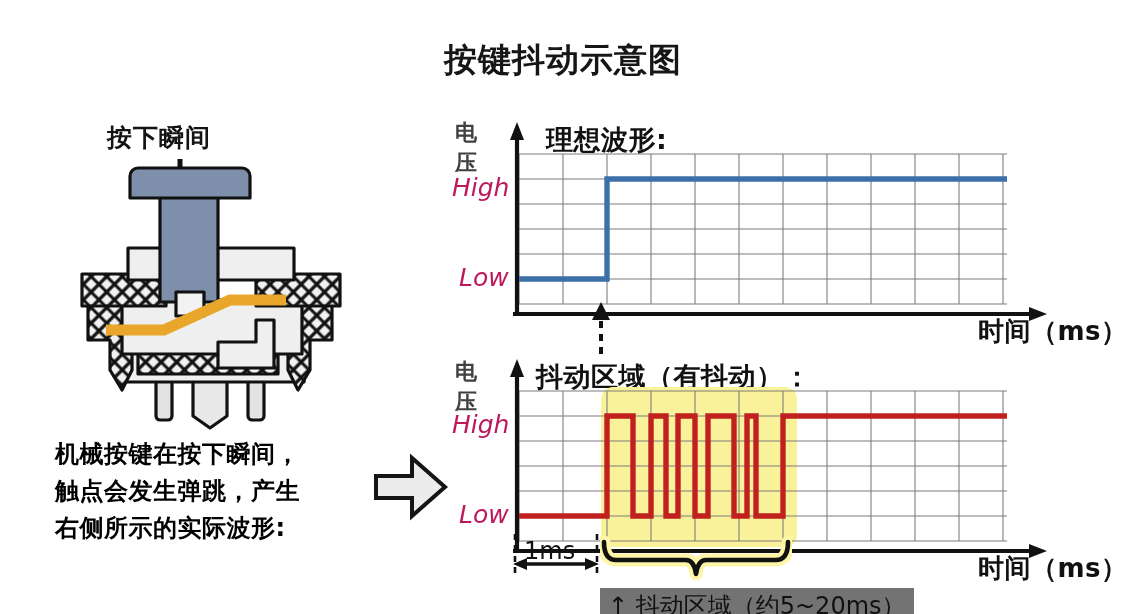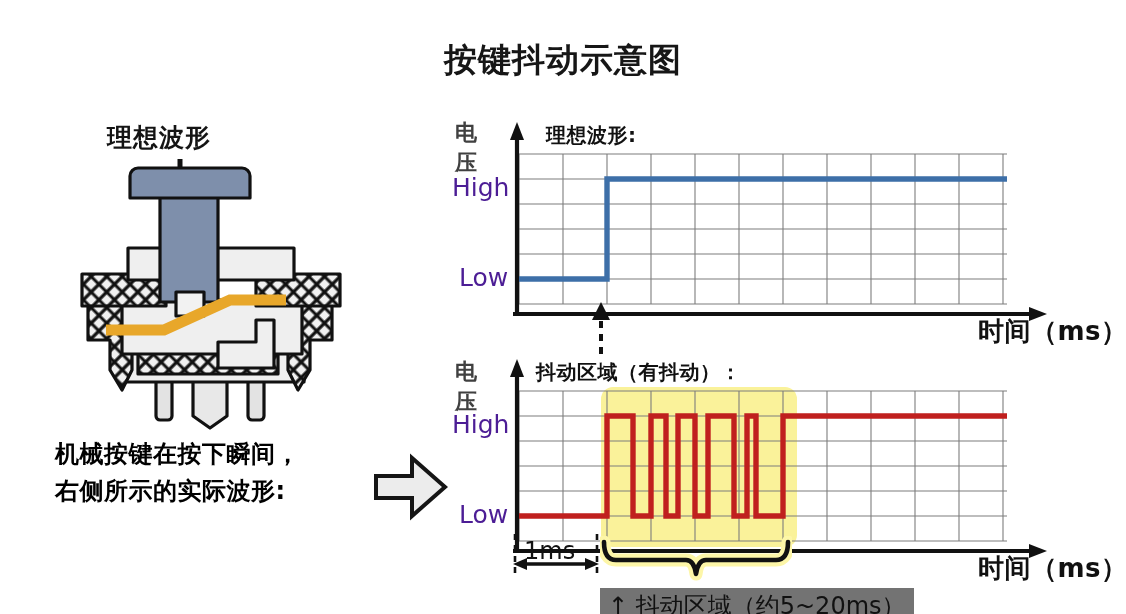--- a/index.html
+++ b/index.html
@@ -36,26 +36,27 @@
 
   .block-arrow{position:absolute;left:374px;top:418px;}
 
   
   .chart{position:absolute;}
   .axis-name{
     position:absolute;font-size:22px;font-weight:bold;color:#404040;
     letter-spacing:0.5px;
   }
   .chart-title{
-    position:absolute;font-size:20px;font-weight:bold;color:#111;
+    position:absolute;font-size:27px;font-weight:bold;color:#111;
     white-space:nowrap;letter-spacing:0.5px;
   }
   .lvl-label{
-    position:absolute;font-size:25px;color:#4c1d95;
+    position:absolute;font-size:25px;color:#be185d;
     white-space:nowrap;
+    font-style:italic;
   }
   .x-label{
     position:absolute;font-size:26px;font-weight:bold;color:#111;
     white-space:nowrap;letter-spacing:0.5px;
   }
 
   .ms-label{
     position:absolute;font-size:24px;color:#111;white-space:nowrap;
   }
   .bounce-caption{
@@ -63,21 +64,21 @@
     background:#737373;padding:2px 8px 4px 8px;font-weight:500;
   }
 </style>
 </head>
 <body>
 
 <div id="stage">
 
   <div class="title">按键抖动示意图</div>
 
-  <div class="press-label">理想波形</div>
+  <div class="press-label">按下瞬间</div>
 
   <svg class="down-arrow" width="40" height="68">
     <line x1="20" y1="2" x2="20" y2="50" stroke="#111" stroke-width="5"></line>
     <polygon points="20,66 9,44 31,44" fill="#111"></polygon>
   </svg>
 
   <svg class="switch-svg" width="300" height="280" viewBox="0 0 300 280">
     <g stroke="#111" stroke-width="3.2" stroke-linejoin="round">
 
       <defs>
@@ -113,20 +114,21 @@
 
       <path d="M158 190 h38 v-22 h18 v48 h-56 z" fill="#efefef"></path>
 
       <path d="M46 178 h58 l66 -30 h56" fill="none" stroke="#e8a72a" stroke-width="11" stroke-linecap="butt" stroke-linejoin="miter"></path>
       <path d="M46 178 h58 l66 -30 h56" fill="none" stroke="#111" stroke-width="2.2" opacity="0"></path>
     </g>
   </svg>
 
   <div class="left-desc">
     <div>机械按键在按下瞬间，</div>
+    <div>触点会发生弹跳，产生</div>
     <div>右侧所示的实际波形:</div>
   </div>
 
   <svg class="block-arrow" width="74" height="74" viewBox="0 0 74 74">
     <polygon points="2,26 38,26 38,8 71,37 38,66 38,48 2,48" fill="#ececec" stroke="#151515" stroke-width="4" stroke-linejoin="miter"></polygon>
   </svg>
 
   <div class="chart">
     <div class="axis-name" style="left:455px;top:86px;">电压</div>
     <div class="chart-title" style="left:546px;top:90px;">理想波形:</div>

